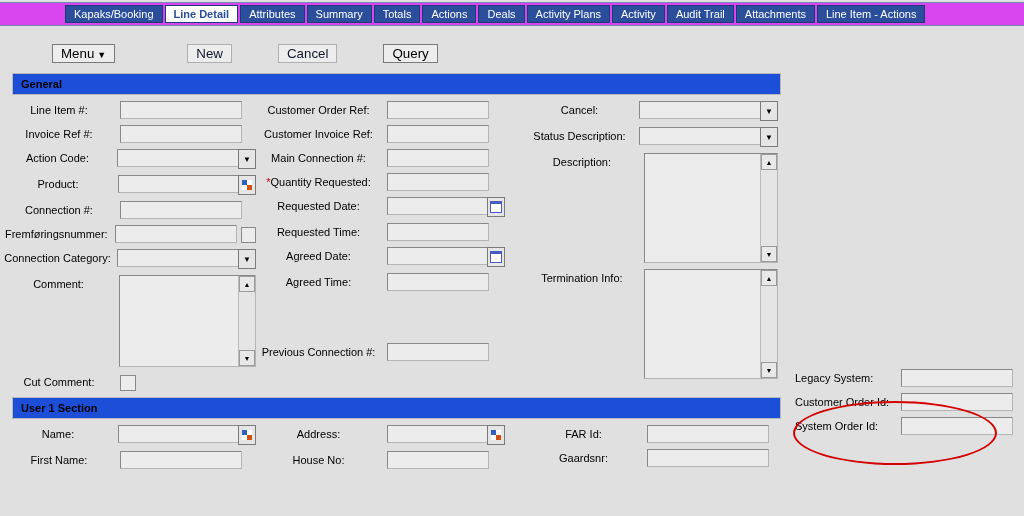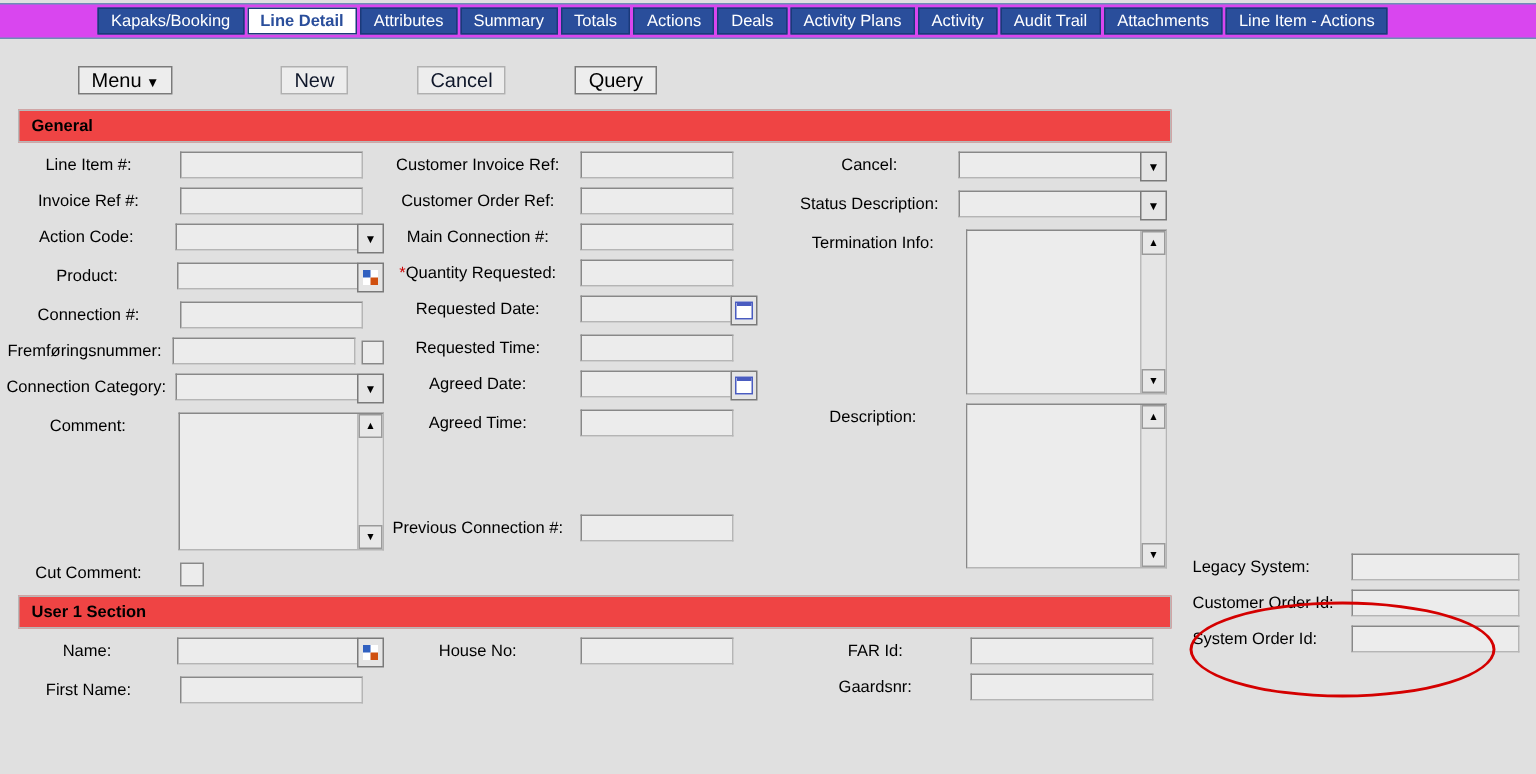--- a/index.html
+++ b/index.html
@@ -63,21 +63,21 @@
   }
   .main-col {
     width: 785px;
   }
   .side-col {
     flex: 1;
     padding-top: 290px;
     padding-left: 10px;
   }
   .section-header {
-    background: #ef4444;
+    background: #1d4ed8;
     border: 1px solid #b8b8b8;
     padding: 4px 8px;
     font-weight: bold;
     margin-left: 12px;
     margin-right: 4px;
   }
   .section-body {
     padding: 6px 4px 6px 4px;
     display: flex;
   }
@@ -324,25 +324,25 @@
           </div>
         </div>
         <div class="row">
           <div class="label">Cut Comment:</div>
           <div class="check"></div>
         </div>
       </div>
 
       <div class="col col2">
         <div class="row">
+          <div class="label">Customer Order Ref:</div>
+          <div class="input"></div>
+        </div>
+        <div class="row">
           <div class="label">Customer Invoice Ref:</div>
-          <div class="input"></div>
-        </div>
-        <div class="row">
-          <div class="label">Customer Order Ref:</div>
           <div class="input"></div>
         </div>
         <div class="row">
           <div class="label">Main Connection #:</div>
           <div class="input"></div>
         </div>
         <div class="row">
           <div class="label"><span class="req">*</span><span>Quantity Requested:</span></div>
           <div class="input"></div>
         </div>
@@ -389,42 +389,42 @@
               </div>
           </div>
         </div>
         <div class="row">
           <div class="label">Status Description:</div>
           <div class="combo">
             <div class="input w"></div>
             <div class="combo-btn">
                 <span>▼</span>
               </div>
+          </div>
+        </div>
+        <div class="row">
+          <div class="label">Description:</div>
+          <div class="textarea-wrap tall">
+            <div class="textarea"></div>
+            <div class="scroll-col">
+              <div class="scroll-btn">▲</div>
+              <div class="scroll-btn">▼</div>
+            </div>
           </div>
         </div>
         <div class="row">
           <div class="label">Termination Info:</div>
           <div class="textarea-wrap tall">
             <div class="textarea"></div>
             <div class="scroll-col">
               <div class="scroll-btn">▲</div>
               <div class="scroll-btn">▼</div>
             </div>
           </div>
         </div>
-        <div class="row">
-          <div class="label">Description:</div>
-          <div class="textarea-wrap tall">
-            <div class="textarea"></div>
-            <div class="scroll-col">
-              <div class="scroll-btn">▲</div>
-              <div class="scroll-btn">▼</div>
-            </div>
-          </div>
-        </div>
       </div>
     </div>
 
     <div class="section-header">User 1 Section</div>
     <div class="section-body">
       <div class="col col1">
         <div class="row">
           <div class="label">Name:</div>
           <div class="combo">
             <div class="input w"></div>
@@ -432,20 +432,29 @@
                 <div class="pick-icon"></div>
               </div>
           </div>
         </div>
         <div class="row">
           <div class="label">First Name:</div>
           <div class="input w"></div>
         </div>
       </div>
       <div class="col col2">
+        <div class="row">
+          <div class="label">Address:</div>
+          <div class="combo">
+            <div class="input"></div>
+            <div class="pick-btn">
+                <div class="pick-icon"></div>
+              </div>
+          </div>
+        </div>
         <div class="row">
           <div class="label">House No:</div>
           <div class="input"></div>
         </div>
       </div>
       <div class="col col3">
         <div class="row">
           <div class="label">FAR Id:</div>
           <div class="input w"></div>
         </div>

